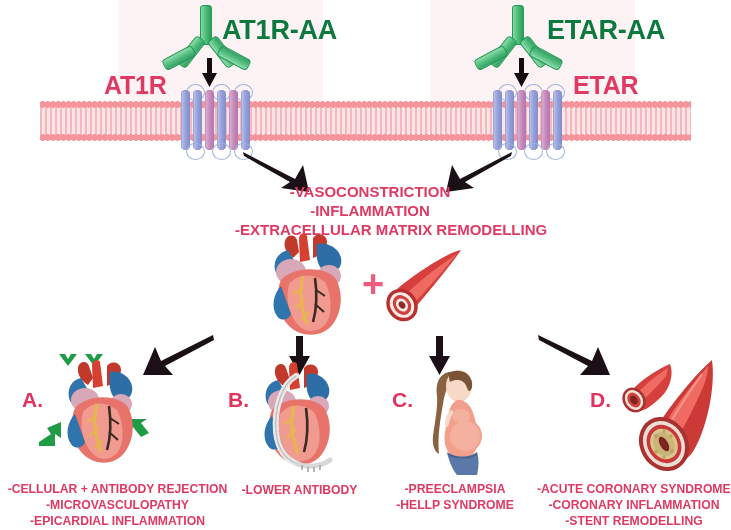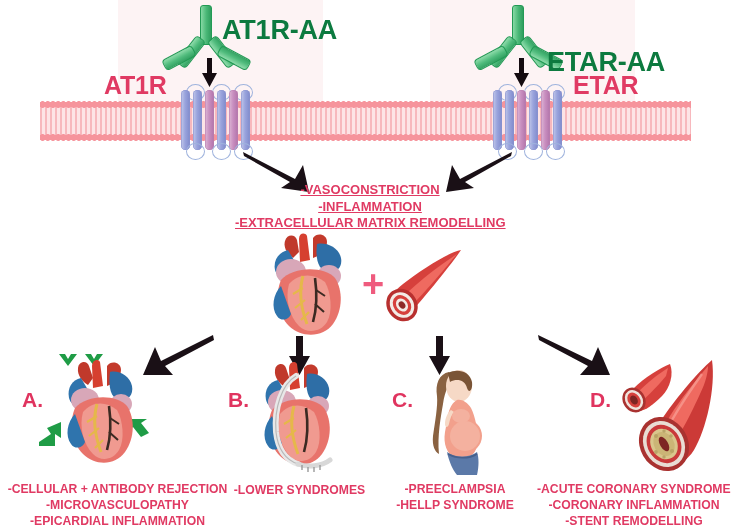--- a/index.html
+++ b/index.html
@@ -48,21 +48,21 @@
   .arrow svg{display:block;overflow:visible;}
 
   
   .lbl{position:absolute;white-space:nowrap;font-weight:bold;line-height:1;}
   .lbl-green{color:#0c7a3f;font-size:27px;letter-spacing:-.2px;}
   .lbl-red{color:#e03a63;font-size:25px;letter-spacing:-.2px;}
   .panel-letter{position:absolute;color:#e0345f;font-size:21px;font-weight:bold;}
   .plus{position:absolute;color:#ef5b7e;font-size:38px;font-weight:bold;line-height:1;}
 
   .center-txt{position:absolute;text-align:center;color:#e03a63;
-              font-size:13px;font-weight:bold;line-height:1.28;white-space:nowrap;text-decoration:underline;}
+              font-size:15px;font-weight:bold;line-height:1.28;white-space:nowrap;}
   .cap{position:absolute;text-align:center;color:#e03a63;
        font-size:12.2px;font-weight:bold;line-height:1.33;white-space:nowrap;}
 
   
   .chev{position:absolute;}
   .art{position:absolute;}
   .art svg{display:block;}
 </style>
 </head>
 <body>
@@ -132,21 +132,21 @@
     <div class="ab-arm r1"></div>
     <div class="ab-arm r2"></div>
   </div>
 
   <div class="arrow" style="left:509px;top:58px;">
     <svg width="24" height="30" viewBox="0 0 24 30">
       <path d="M10 0 h5 v15 h5 L12.5 29 L5 15 h5 z" fill="#140b10"></path>
     </svg>
   </div>
 
-  <div class="lbl lbl-green" style="left:547px;top:17px;margin-top:32px;">ETAR-AA</div>
+  <div class="lbl lbl-green" style="left:547px;top:17px;">ETAR-AA</div>
   <div class="lbl lbl-red" style="left:573px;top:73px;">ETAR</div>
 
   <div class="arrow" style="left:243px;top:152px;">
     <svg width="72" height="44" viewBox="0 0 72 44">
       <path d="M0 0 L52 27 L60 13 L66 40 L38 36 L47 30 L1 4 Z" fill="#1a1016"></path>
     </svg>
   </div>
   <div class="arrow" style="left:440px;top:152px;">
     <svg width="72" height="44" viewBox="0 0 72 44">
       <path d="M72 0 L20 27 L12 13 L6 40 L34 36 L25 30 L71 4 Z" fill="#1a1016"></path>
@@ -281,21 +281,21 @@
       <path d="M54 46 C56 60 56 76 52 90" stroke="#3b2a22" stroke-width="2.6" fill="none"></path>
       <path d="M20 54 C12 62 10 76 16 84 C20 90 28 88 30 82 Z" fill="#2f74ad"></path>
       <path d="M44 14 C30 22 22 46 24 70 C26 88 34 98 46 102" stroke="#e8e8e8" stroke-width="6" fill="none" stroke-linecap="round"></path>
       <path d="M44 14 C30 22 22 46 24 70 C26 88 34 98 46 102" stroke="#b9b9b9" stroke-width="1.2" fill="none"></path>
       <path d="M46 102 C56 106 70 104 78 98" stroke="#d8d8d8" stroke-width="5" fill="none" stroke-linecap="round"></path>
       <path d="M50 103 v5 M56 105 v5 M62 105 v5 M68 103 v5" stroke="#9a9a9a" stroke-width="1.4"></path>
     </svg>
   </div>
 
   <div class="cap" style="left:222px;top:482px;width:155px;">
-    <div>-LOWER SYNDROMES</div>
+    <div>-LOWER ANTIBODY</div>
   </div>
 
   <div class="panel-letter" style="left:392px;top:388px;">C.</div>
 
   <div class="art" style="left:415px;top:366px;">
     <svg width="80" height="110" viewBox="0 0 80 110">
       <path d="M34 6 C24 8 20 18 22 30 C23 40 20 56 18 70 C17 80 20 86 24 88 C22 70 26 50 28 38 C30 24 34 16 42 14 Z" fill="#8a6241"></path>
       <ellipse cx="44" cy="20" rx="13" ry="16" fill="#f6d9c6"></ellipse>
       <path d="M33 7 C42 2 55 5 57 16 C58 24 54 28 52 22 C50 14 42 12 35 16 Z" fill="#7a5436"></path>
       <path d="M42 34 C38 36 34 42 33 50 L30 66 C28 78 32 88 40 92 C50 96 60 90 62 80 C64 66 60 50 56 42 C52 36 47 33 42 34 Z" fill="#f2a08c"></path>

